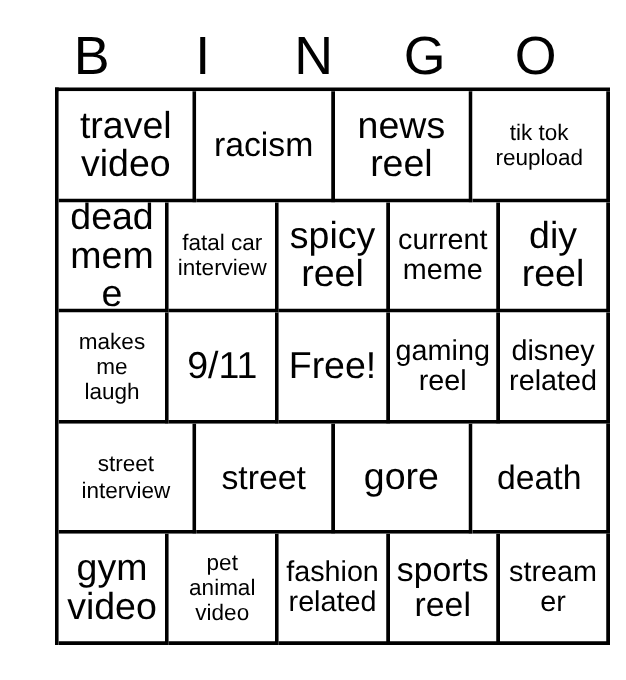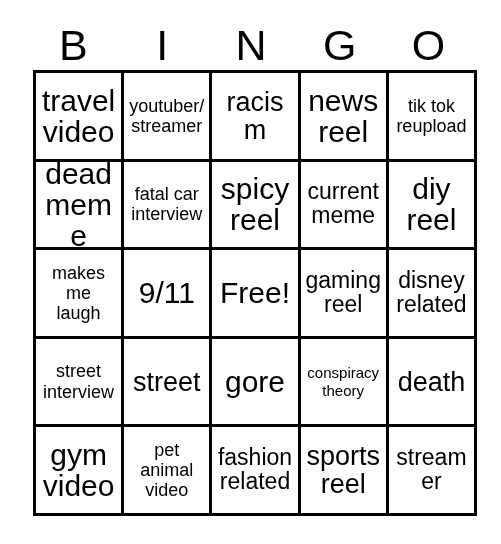--- a/index.html
+++ b/index.html
@@ -41,21 +41,21 @@
     font-size: 43px;
     line-height: 1;
     font-weight: 400;
     letter-spacing: 0px;
     color: #000000;
   }
 
   
   #bingo-grid {
     position: absolute;
-    left: 33px;
+    left: 44px;
     top: 70px;
     width: 444px;
     height: 446px;
     box-sizing: border-box;
     border-top: 3px solid #000;
     border-left: 3px solid #000;
     display: flex;
     flex-direction: column;
     background: #ffffff;
   }
@@ -106,24 +106,20 @@
     <div class="header-letter">O</div>
   </div>
 
   <div id="bingo-grid">
 
     <div class="bingo-row">
       <div class="bingo-cell sz-xl">
           <span class="cell-text">travel
 video</span>
         </div>
-      <div class="bingo-cell sz-sm">
-          <span class="cell-text">youtuber/
-streamer</span>
-        </div>
       <div class="bingo-cell sz-lg">
           <span class="cell-text">racism</span>
         </div>
       <div class="bingo-cell sz-xl">
           <span class="cell-text">news
 reel</span>
         </div>
       <div class="bingo-cell sz-sm">
           <span class="cell-text">tik tok
 reupload</span>
@@ -179,24 +175,20 @@
       <div class="bingo-cell sz-sm">
           <span class="cell-text">street
 interview</span>
         </div>
       <div class="bingo-cell sz-lg">
           <span class="cell-text">street</span>
         </div>
       <div class="bingo-cell sz-xl">
           <span class="cell-text">gore</span>
         </div>
-      <div class="bingo-cell sz-xs">
-          <span class="cell-text">conspiracy
-theory</span>
-        </div>
       <div class="bingo-cell sz-lg">
           <span class="cell-text">death</span>
         </div>
     </div>
 
     <div class="bingo-row">
       <div class="bingo-cell sz-xl">
           <span class="cell-text">gym
 video</span>
         </div>

